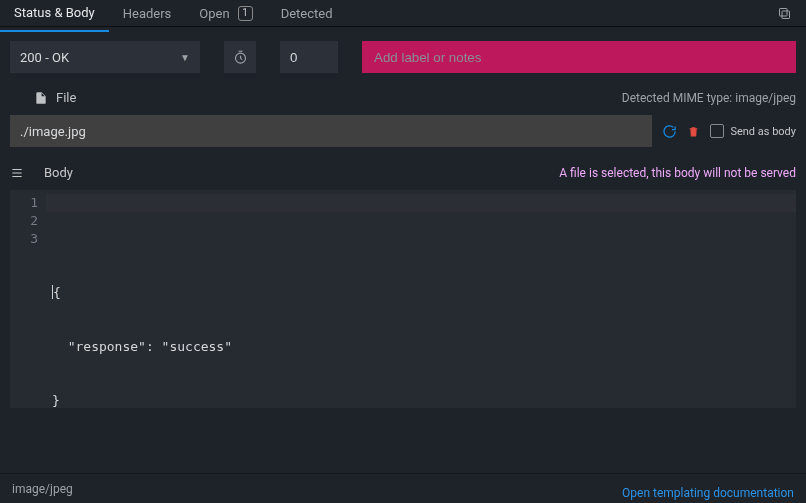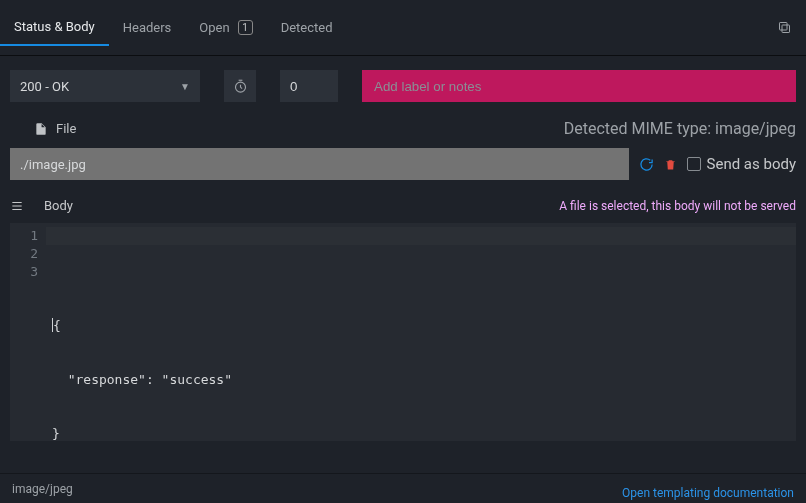--- a/index.html
+++ b/index.html
@@ -7,21 +7,21 @@
     width: 806px; height: 503px;
     background: #1e2229;
     font-family: -apple-system, BlinkMacSystemFont, "Segoe UI", Roboto, Arial, sans-serif;
     font-size: 13px;
     color: #c6c8ca;
     overflow: hidden;
   }
   .tabs {
     display: flex;
     align-items: center;
-    height: 56px;
+    height: 27px;
     border-bottom: 1px solid #0b0d10;
     padding: 0 4px 0 0;
     position: relative;
   }
   .tab {
     padding: 0 14px;
     height: 37px;
     display: flex;
     align-items: center;
     color: #9da2a7;
@@ -87,34 +87,34 @@
   }
   .notes-input::placeholder, input::placeholder { color: #8a8f95; }
   .section-header {
     display: flex; align-items: center;
     padding: 7px 10px 6px 10px;
     gap: 8px;
     color: #bfc2c5;
     margin-left: 24px;
   }
   .section-header .spacer { flex: 1; }
-  .mime-detected { color: #9da2a7; font-size: 16px; }
+  .mime-detected { color: #9da2a7; font-size: 12px; }
   .file-row {
     display: flex; align-items: center;
     gap: 10px; padding: 4px 10px 6px 10px;
   }
   .file-input {
     flex: 1; height: 32px;
-    background: #737373; border: none;
+    background: #404040; border: none;
     color: #d7d9db; padding: 0 10px;
     font-family: inherit; font-size: 13px;
   }
   .icon-link { color: #168be2; cursor: pointer; display: inline-flex; }
   .icon-del { color: #e24b3f; cursor: pointer; display: inline-flex; }
-  .chk-wrap { display: flex; align-items: center; gap: 6px; color: #c6c8ca; font-size: 15px; }
+  .chk-wrap { display: flex; align-items: center; gap: 6px; color: #c6c8ca; font-size: 11px; }
   .chk {
     width: 14px; height: 14px;
     border: 1px solid #868b90;
     border-radius: 2px;
     background: transparent;
   }
   .body-header {
     display: flex; align-items: center;
     padding: 12px 10px 6px 10px; gap: 20px;
   }

